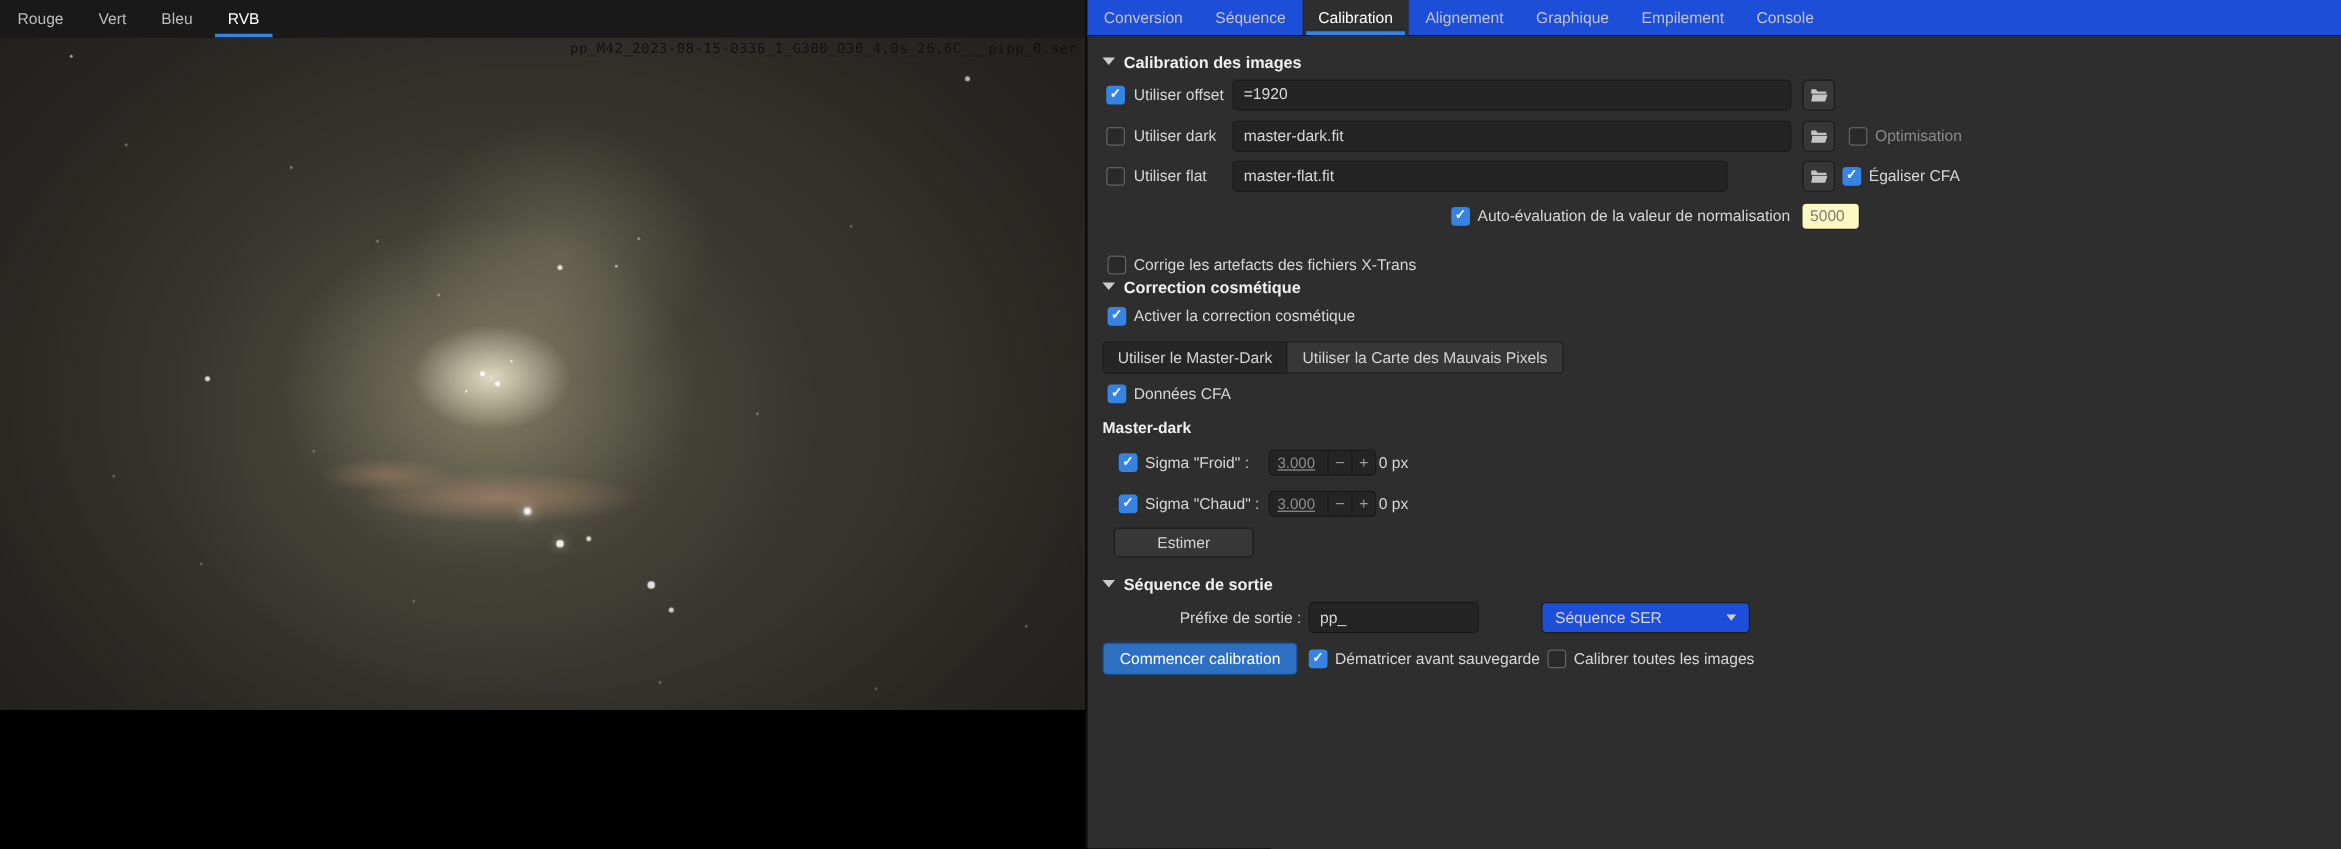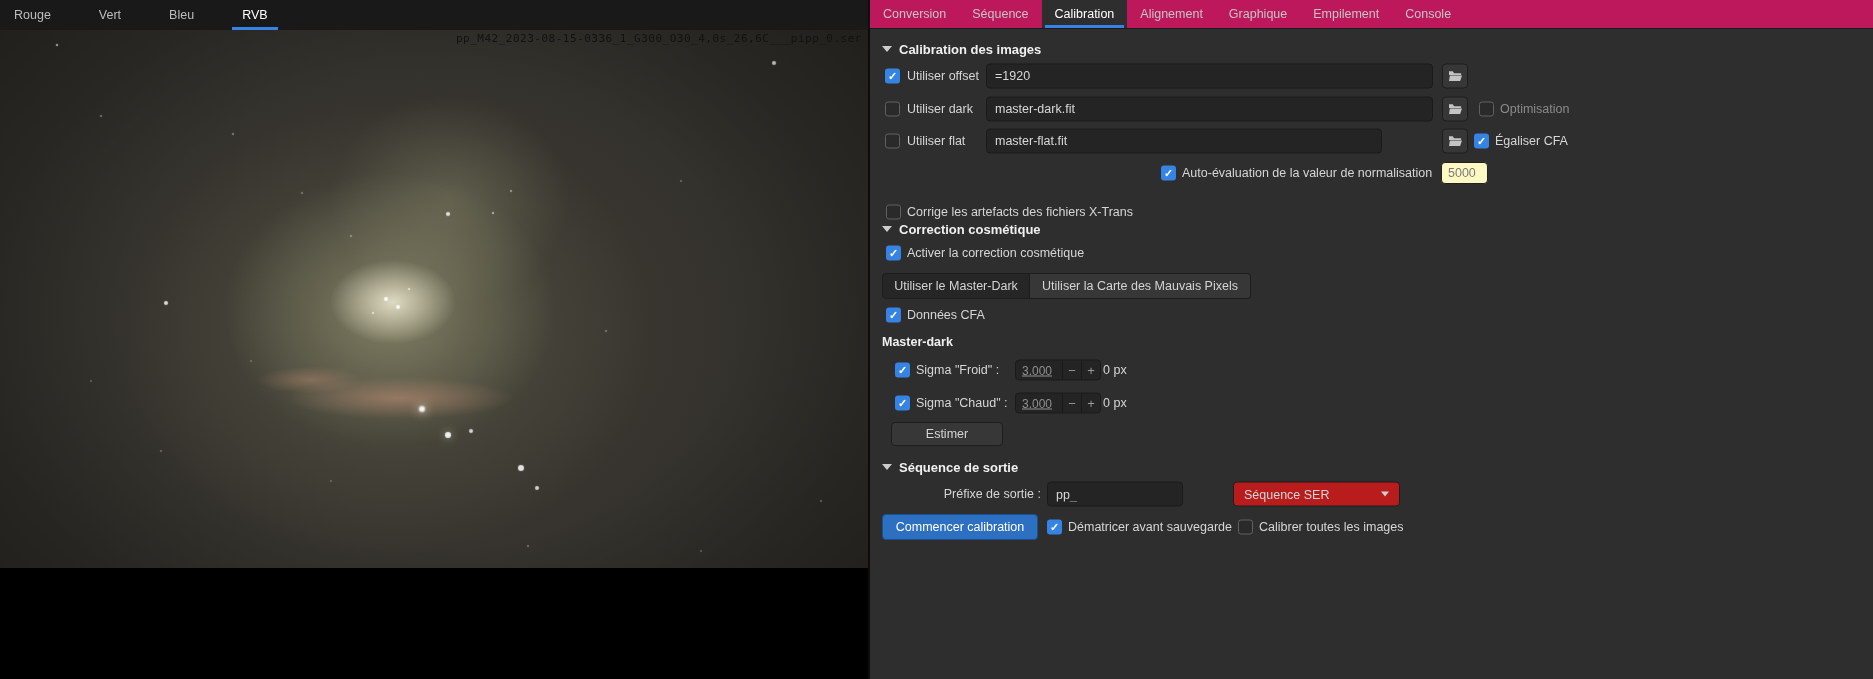--- a/index.html
+++ b/index.html
@@ -1,21 +1,21 @@
 <!DOCTYPE html>
 <html><head>
 <meta charset="utf-8">
 <style>
   html,body{margin:0;padding:0;background:#000;}
   .app{position:relative;width:1873px;height:679px;background:#000;overflow:hidden;
        font-family:"Liberation Sans", sans-serif;color:#d6d6d6;font-size:12.5px;}
 
   
   .viewer-tabs{position:absolute;left:0;top:0;width:868px;height:30px;background:#191919;
-               display:flex;align-items:stretch;gap:20px;}
+               display:flex;align-items:stretch;}
   .vtab{display:flex;align-items:center;padding:0 14px;color:#bdbdbd;cursor:default;position:relative;}
   .vtab.active{color:#fff;}
   .vtab.active::after{content:"";position:absolute;left:4px;right:4px;bottom:0;height:3px;background:#3584e4;}
 
   .image-area{position:absolute;left:0;top:30px;width:868px;height:538px;overflow:hidden;
     background-color:#302e29;
     background-image:
       radial-gradient(ellipse 560px 430px at 430px 280px, rgba(0,0,0,0) 55%, rgba(0,0,0,0.30) 100%),
       radial-gradient(ellipse 90px 60px at 393px 272px, rgba(240,235,212,0.85), rgba(240,235,212,0) 70%),
       radial-gradient(ellipse 150px 28px at 400px 368px, rgba(205,150,125,0.50), rgba(205,150,125,0) 75%),
@@ -42,21 +42,21 @@
       160px 420px 1px 0 rgba(255,255,255,0.35), 90px 350px 1px 0 rgba(255,255,255,0.3),
       527px 515px 1px 0 rgba(255,255,255,0.4), 250px 330px 1px 0 rgba(255,255,255,0.3),
       330px 450px 1px 0 rgba(255,255,255,0.3), 700px 520px 1px 0 rgba(255,255,255,0.3);}
   .filename{position:absolute;top:2px;right:6px;font-family:"DejaVu Sans Mono", monospace;
             font-size:11px;color:#121212;letter-spacing:0.5px;}
 
   .divider{position:absolute;left:868px;top:0;width:2px;height:679px;background:#0c0c0c;}
 
   
   .panel{position:absolute;left:870px;top:0;width:1003px;height:679px;background:#2e2e2e;}
-  .panel-tabs{position:absolute;left:0;top:0;right:0;height:28px;background:#be185d;
+  .panel-tabs{position:absolute;left:0;top:0;right:0;height:28px;background:#1d4ed8;
               border-bottom:1px solid #191919;display:flex;align-items:stretch;}
   .ptab{display:flex;align-items:center;padding:0 13px;color:#c4c4c4;position:relative;cursor:default;}
   .ptab.active{color:#fff;background:#2e2e2e;}
   .ptab.active::after{content:"";position:absolute;left:3px;right:3px;bottom:0;height:3px;background:#3584e4;}
 
   .row{position:absolute;height:25px;}
   .row > *{position:absolute;top:50%;transform:translateY(-50%);}
   .lbl{white-space:nowrap;color:#d6d6d6;}
   .lbl.dim{color:#8a8a8a;}
   .bold{font-weight:bold;color:#efefef;}
@@ -87,21 +87,21 @@
   .blue-btn{background:#2d6fc0;border-color:#1c4f91;color:#fff;}
 
   .spin{display:flex;box-sizing:border-box;background:#242424;border:1px solid #1a1a1a;
         border-radius:4px;height:21px;overflow:hidden;}
   .spin-val{width:40px;padding-left:6px;color:#8f8f8f;font-size:12px;display:flex;align-items:center;text-decoration:underline;}
   .spin-btn{width:18px;border-left:1px solid #1a1a1a;color:#9a9a9a;display:flex;align-items:center;
             justify-content:center;font-size:13px;cursor:default;}
   .spin-btn.minus::after{content:"−";}
   .spin-btn.plus::after{content:"+";}
 
-  .dropdown{box-sizing:border-box;background:#b91c1c;border:1px solid #1d1d1d;border-radius:4px;
+  .dropdown{box-sizing:border-box;background:#1d4ed8;border:1px solid #1d1d1d;border-radius:4px;
             display:flex;align-items:center;justify-content:space-between;padding:0 10px;cursor:default;}
   .caret{width:0;height:0;border-left:4px solid transparent;border-right:4px solid transparent;
          border-top:5px solid #cfcfcf;}
 </style>
 </head>
 <body>
 
 <div class="app">
 
   <div class="viewer-tabs">

